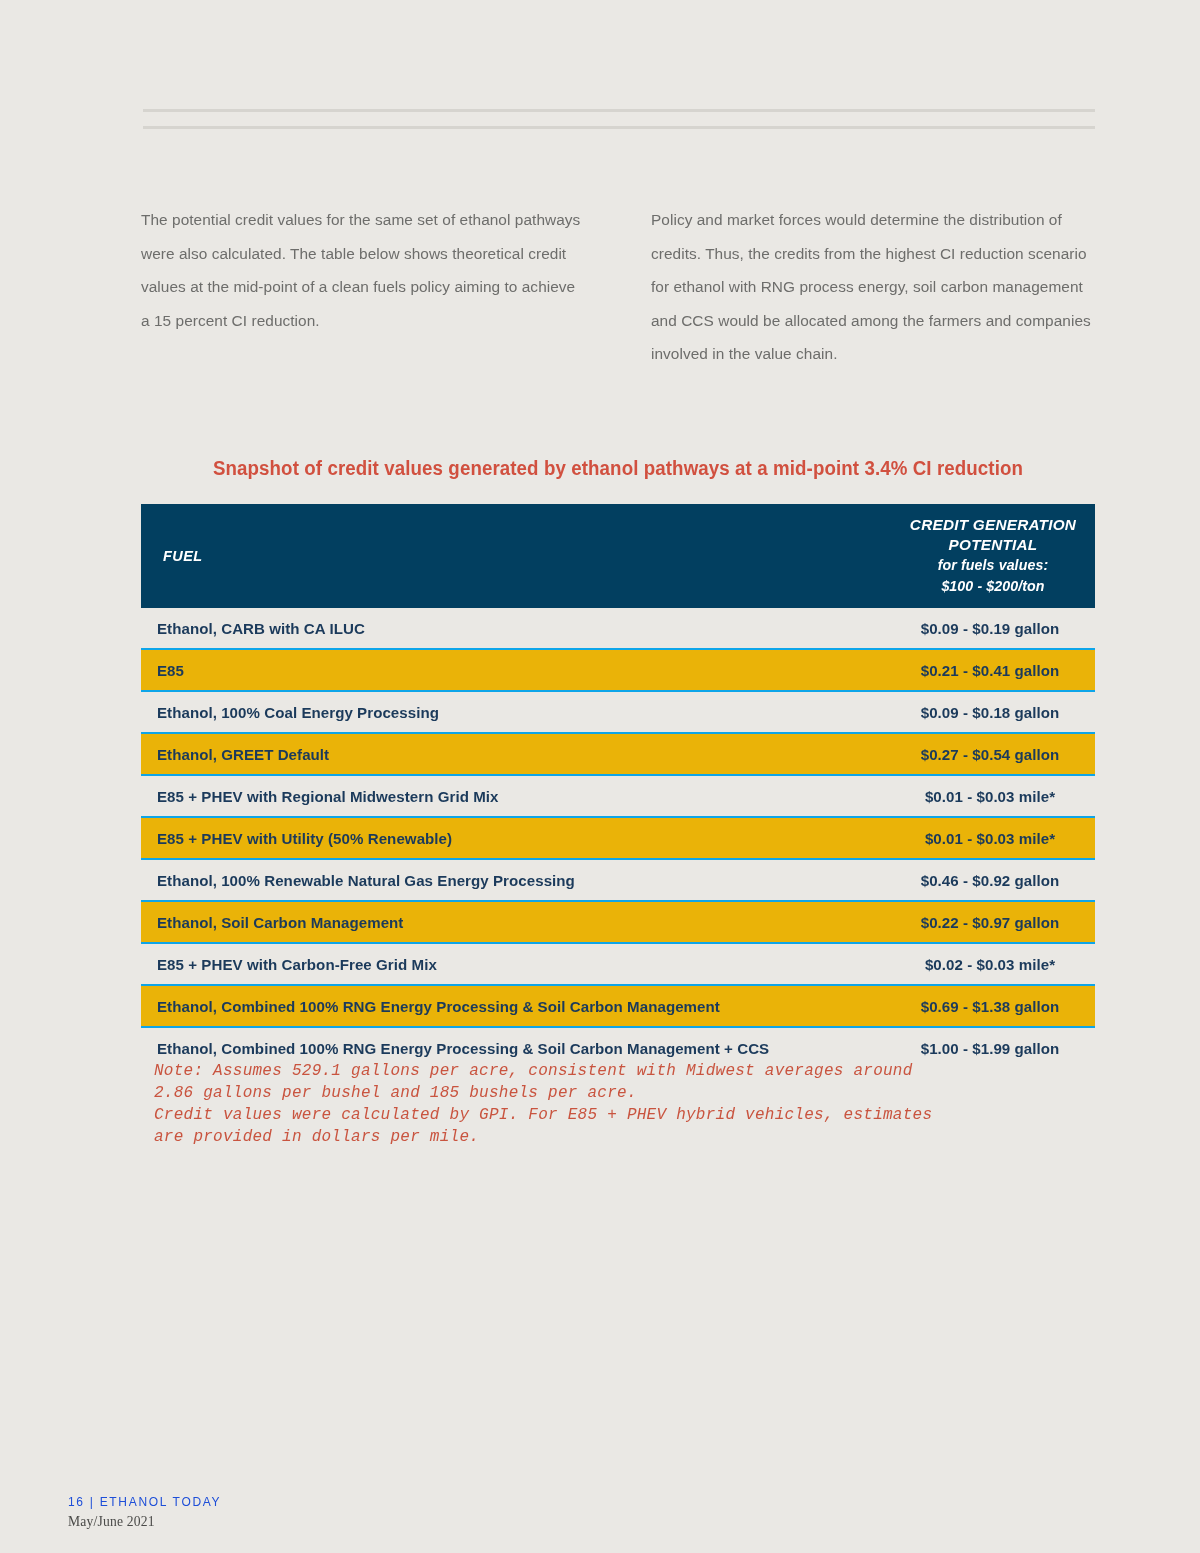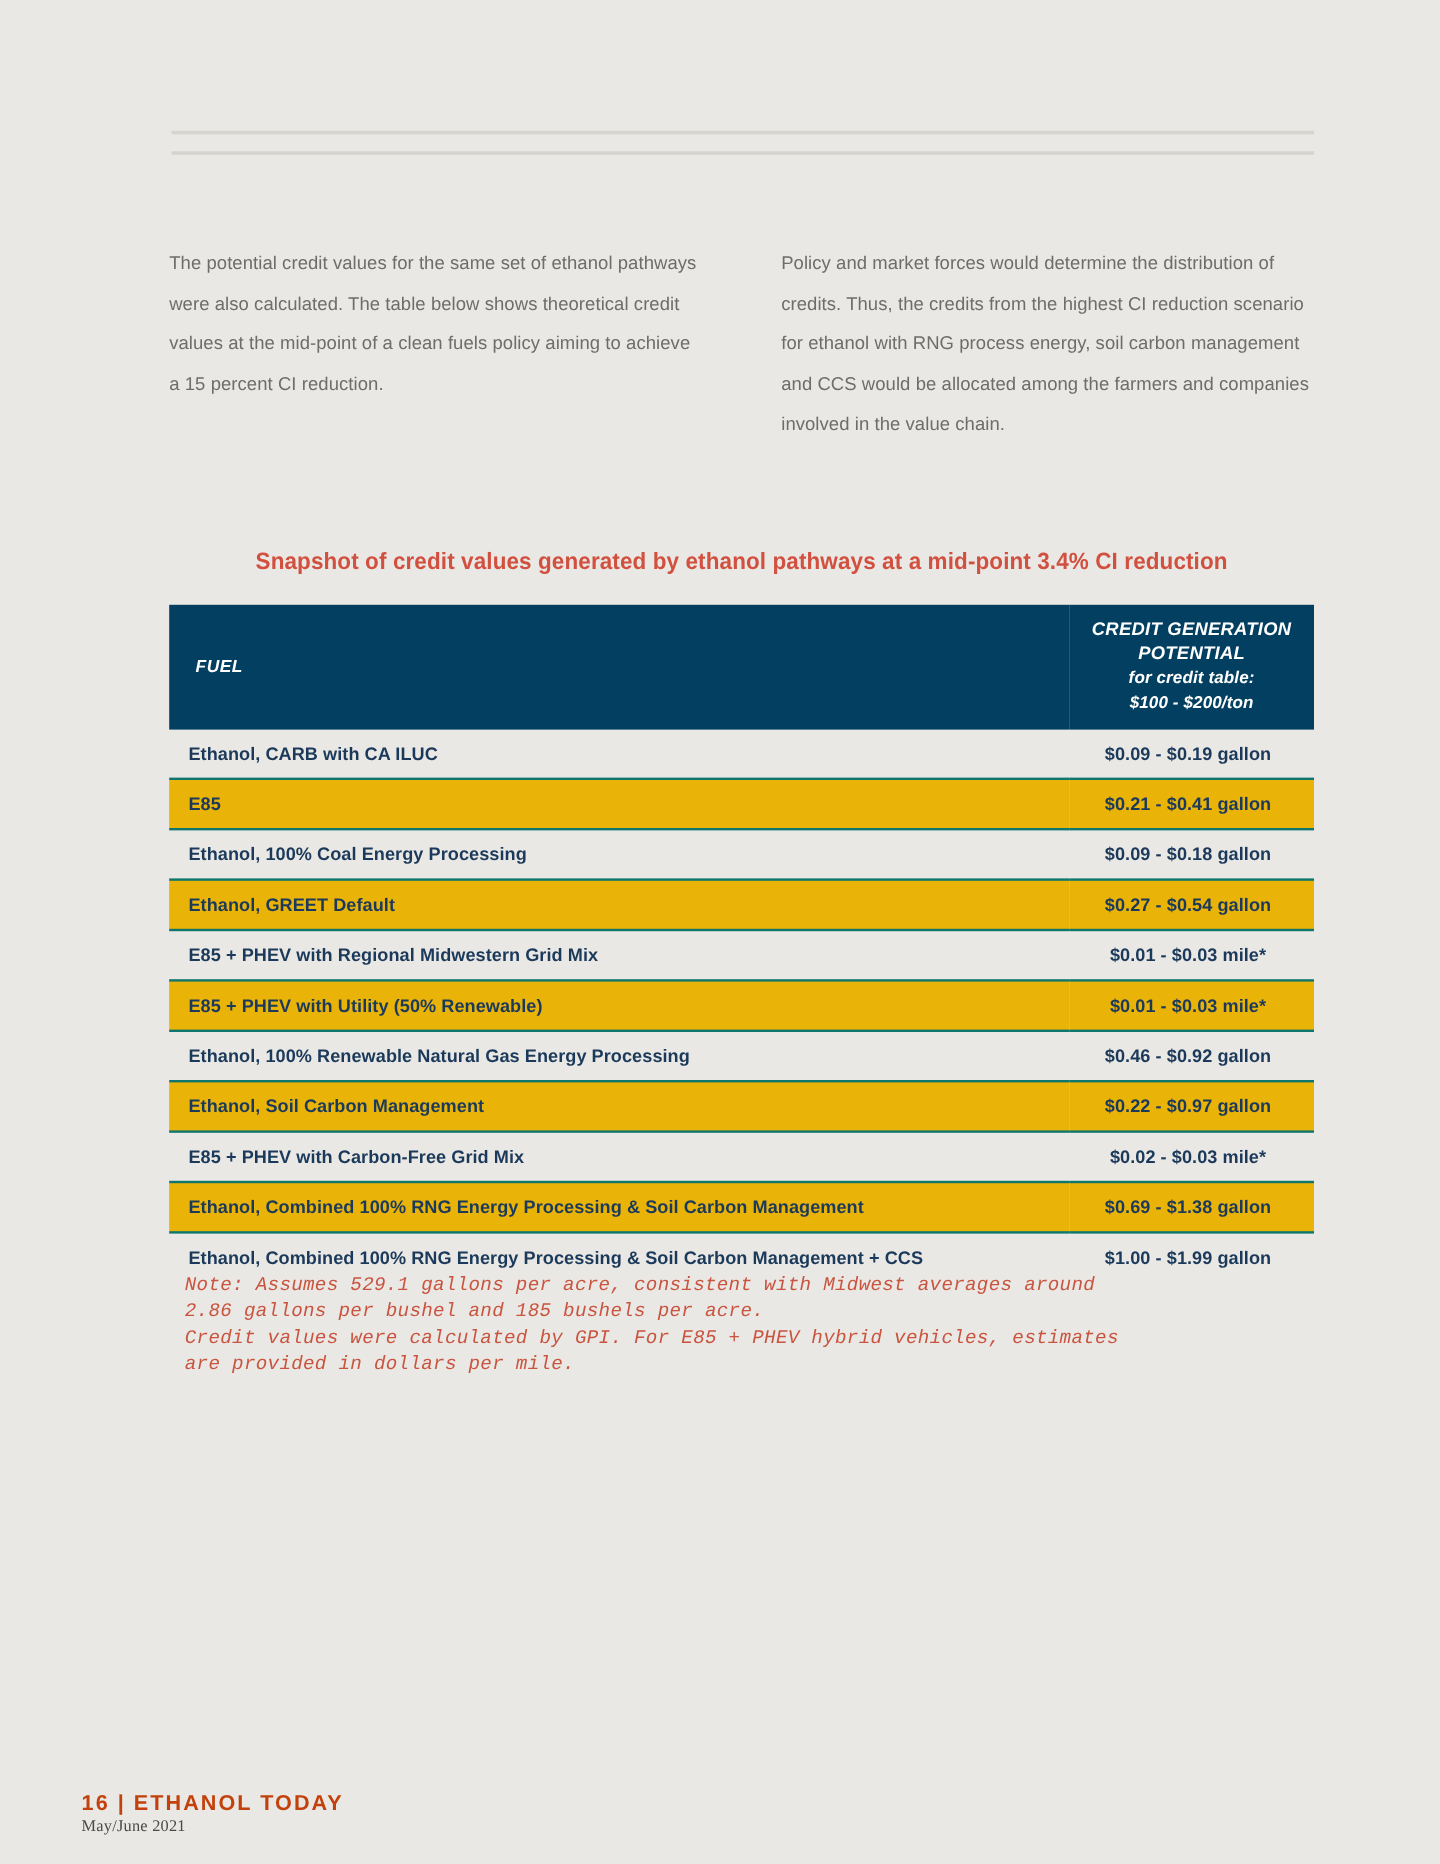--- a/index.html
+++ b/index.html
@@ -118,21 +118,21 @@
     letter-spacing: 0.1px;
   }
 
   tbody td {
     color: #1b3a5b;
     font-size: 15.1px;
     font-weight: bold;
     font-family: "Liberation Sans Narrow", "Liberation Sans", sans-serif;
     height: 40px;
     padding: 0;
-    border-bottom: 2px solid #0f766e;
+    border-bottom: 2px solid #0ea5e9;
     letter-spacing: 0.05px;
   }
   tbody tr:last-child td {
     border-bottom: none;
   }
   tbody td.cell-fuel {
     text-align: left;
     padding-left: 16px;
   }
   tbody td.cell-value {
@@ -161,24 +161,24 @@
   }
   .table-note span { display: block; }
 
   
   .footer {
     position: absolute;
     left: 68px;
     bottom: 22px;
   }
   .footer-page {
-    color: #c2410c;
-    font-family: "Liberation Sans Narrow", "Liberation Sans", sans-serif;
-    font-size: 18px;
-    font-weight: bold;
+    color: #1d4ed8;
+    font-family: "Liberation Sans Narrow", "Liberation Sans", sans-serif;
+    font-size: 12px;
+    font-weight: normal;
     letter-spacing: 1.7px;
     line-height: 18px;
   }
   .footer-date {
     color: #4a4a48;
     font-family: "Liberation Serif", serif;
     font-size: 13.6px;
     line-height: 19px;
     letter-spacing: 0.2px;
     margin-top: 1px;
@@ -208,21 +208,21 @@
       <colgroup>
         <col class="c-fuel">
         <col class="c-value">
       </colgroup>
       <thead>
         <tr>
           <th class="head-fuel">FUEL</th>
           <th class="head-value">
             <span class="hv-main">CREDIT GENERATION</span>
             <span class="hv-main">POTENTIAL</span>
-            <span class="hv-sub">for credit table:</span>
+            <span class="hv-sub">for fuels values:</span>
             <span class="hv-sub">$100 - $200/ton</span>
           </th>
         </tr>
       </thead>
       <tbody id="table-body">
           <tr class="row-plain">
             <td class="cell-fuel">Ethanol, CARB with CA ILUC</td>
             <td class="cell-value">$0.09 - $0.19 gallon</td>
           </tr>
           <tr class="row-shaded">

